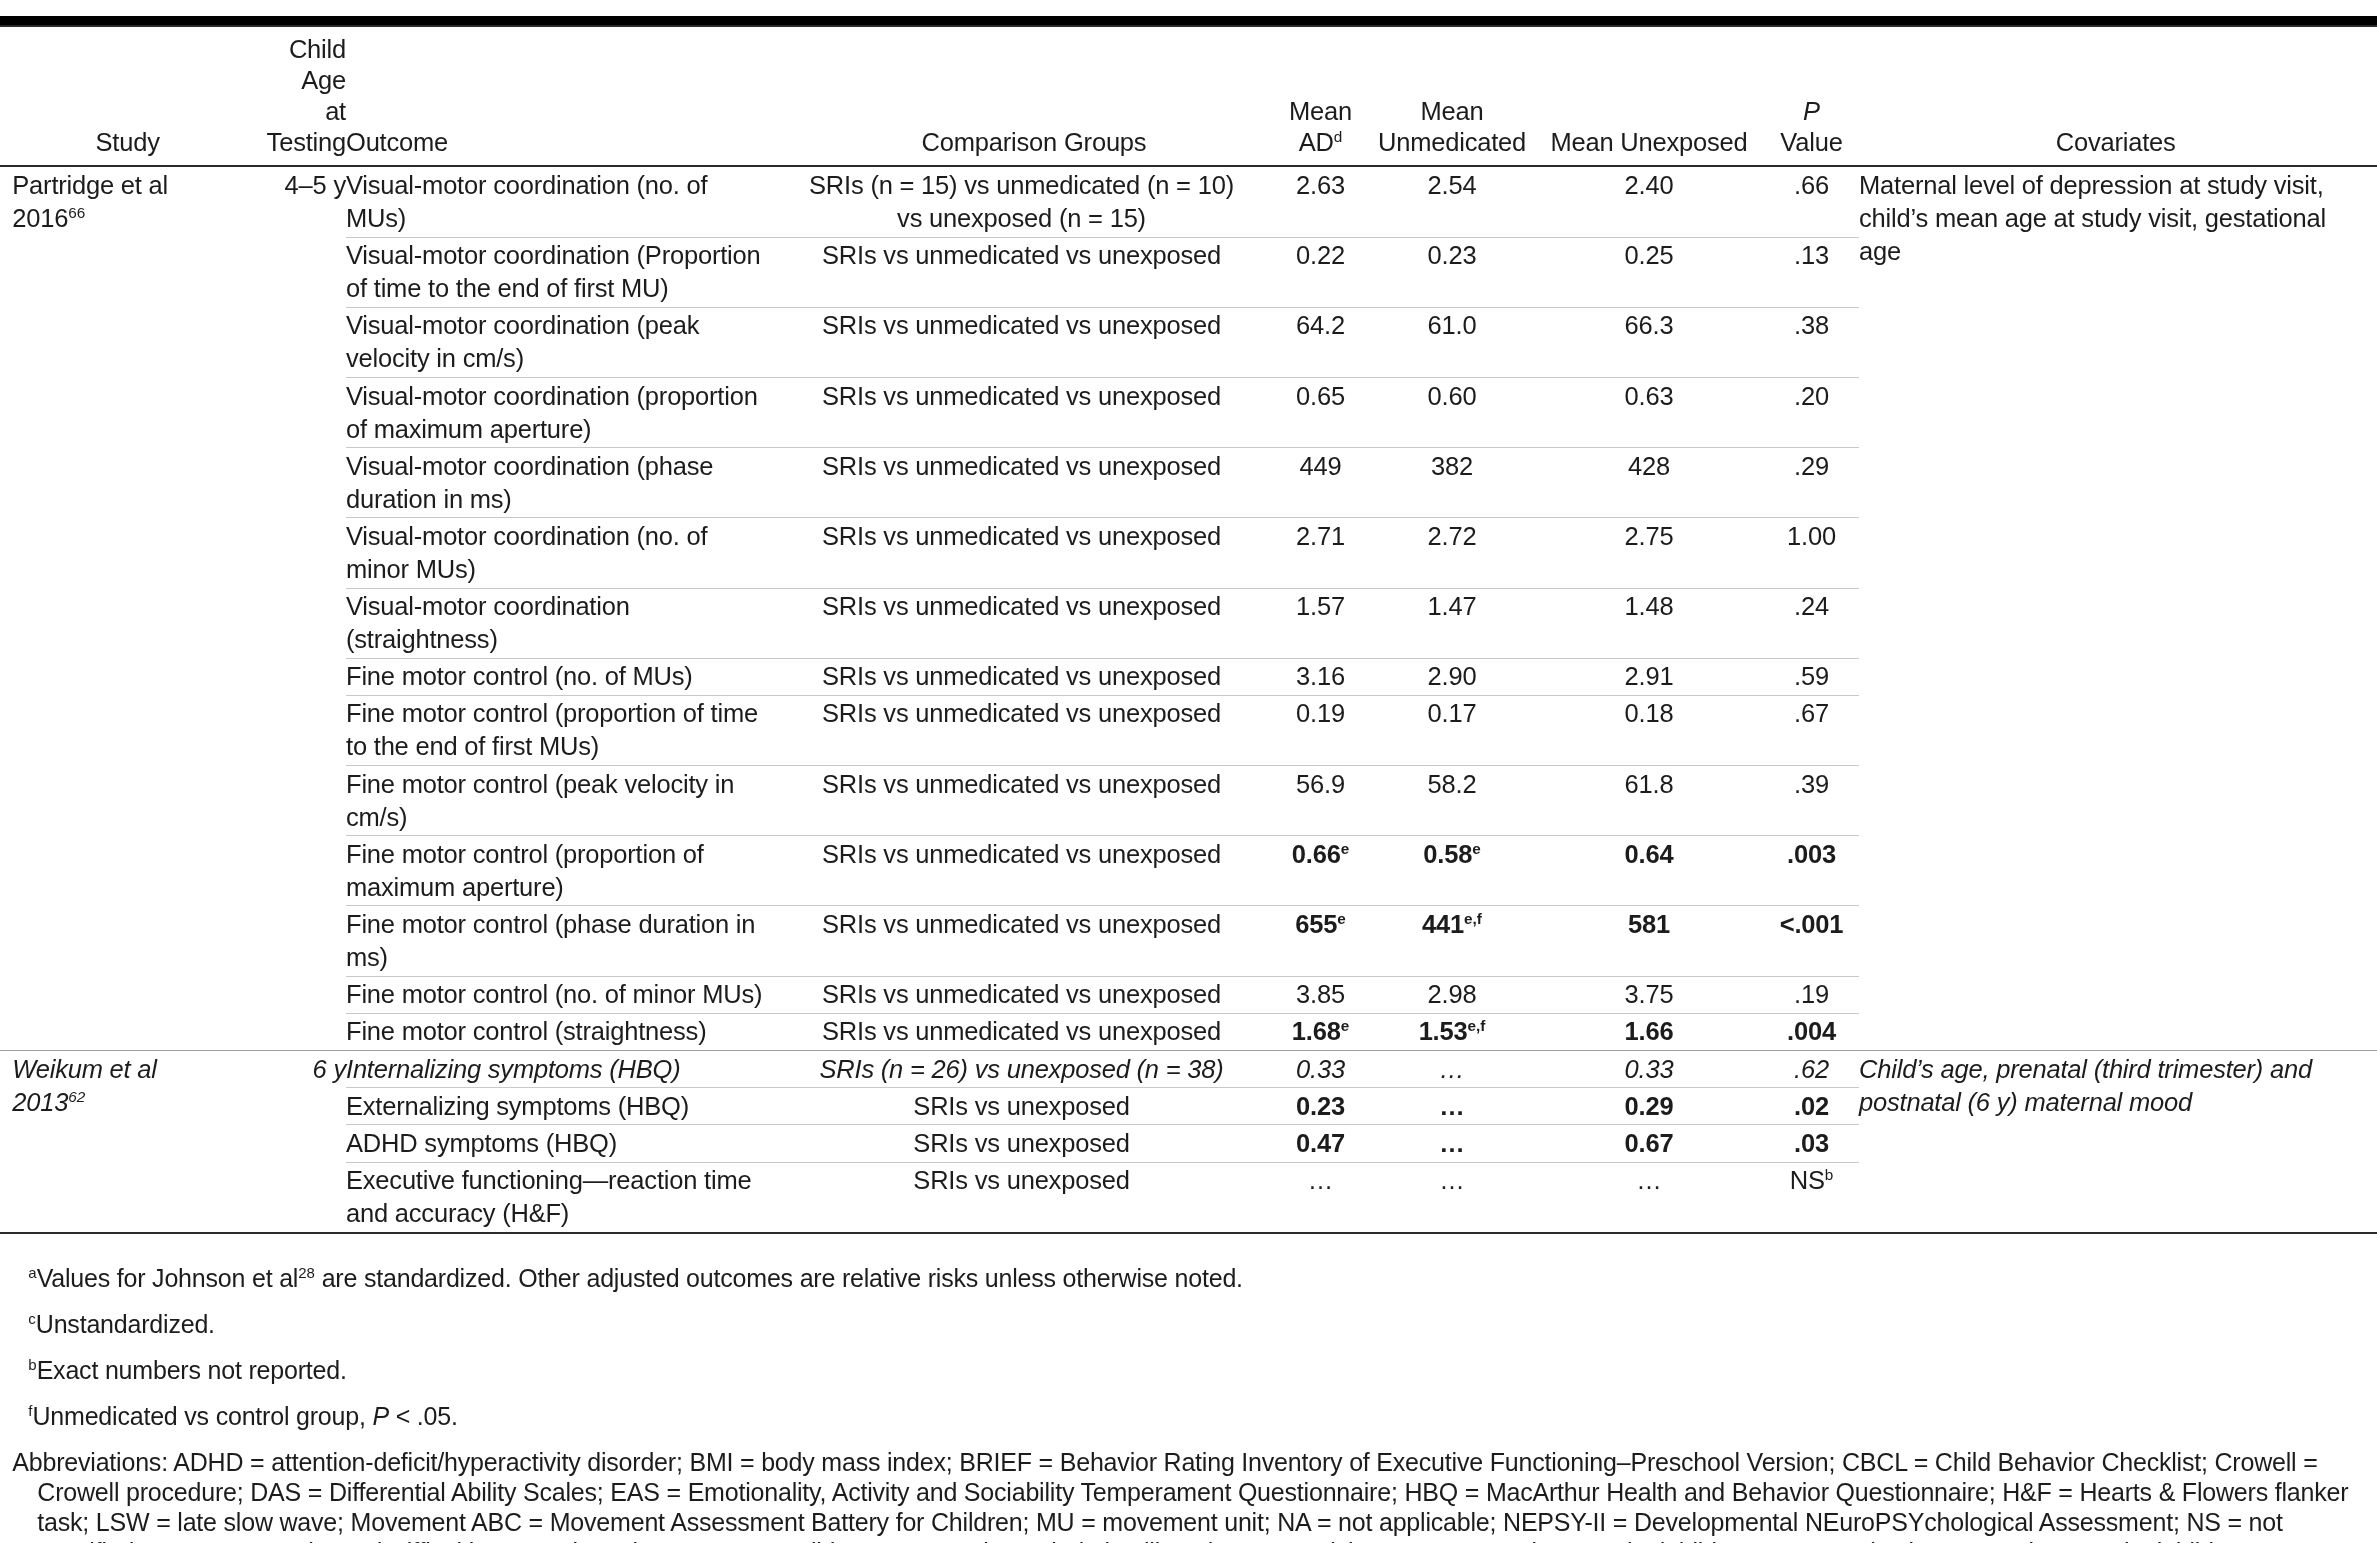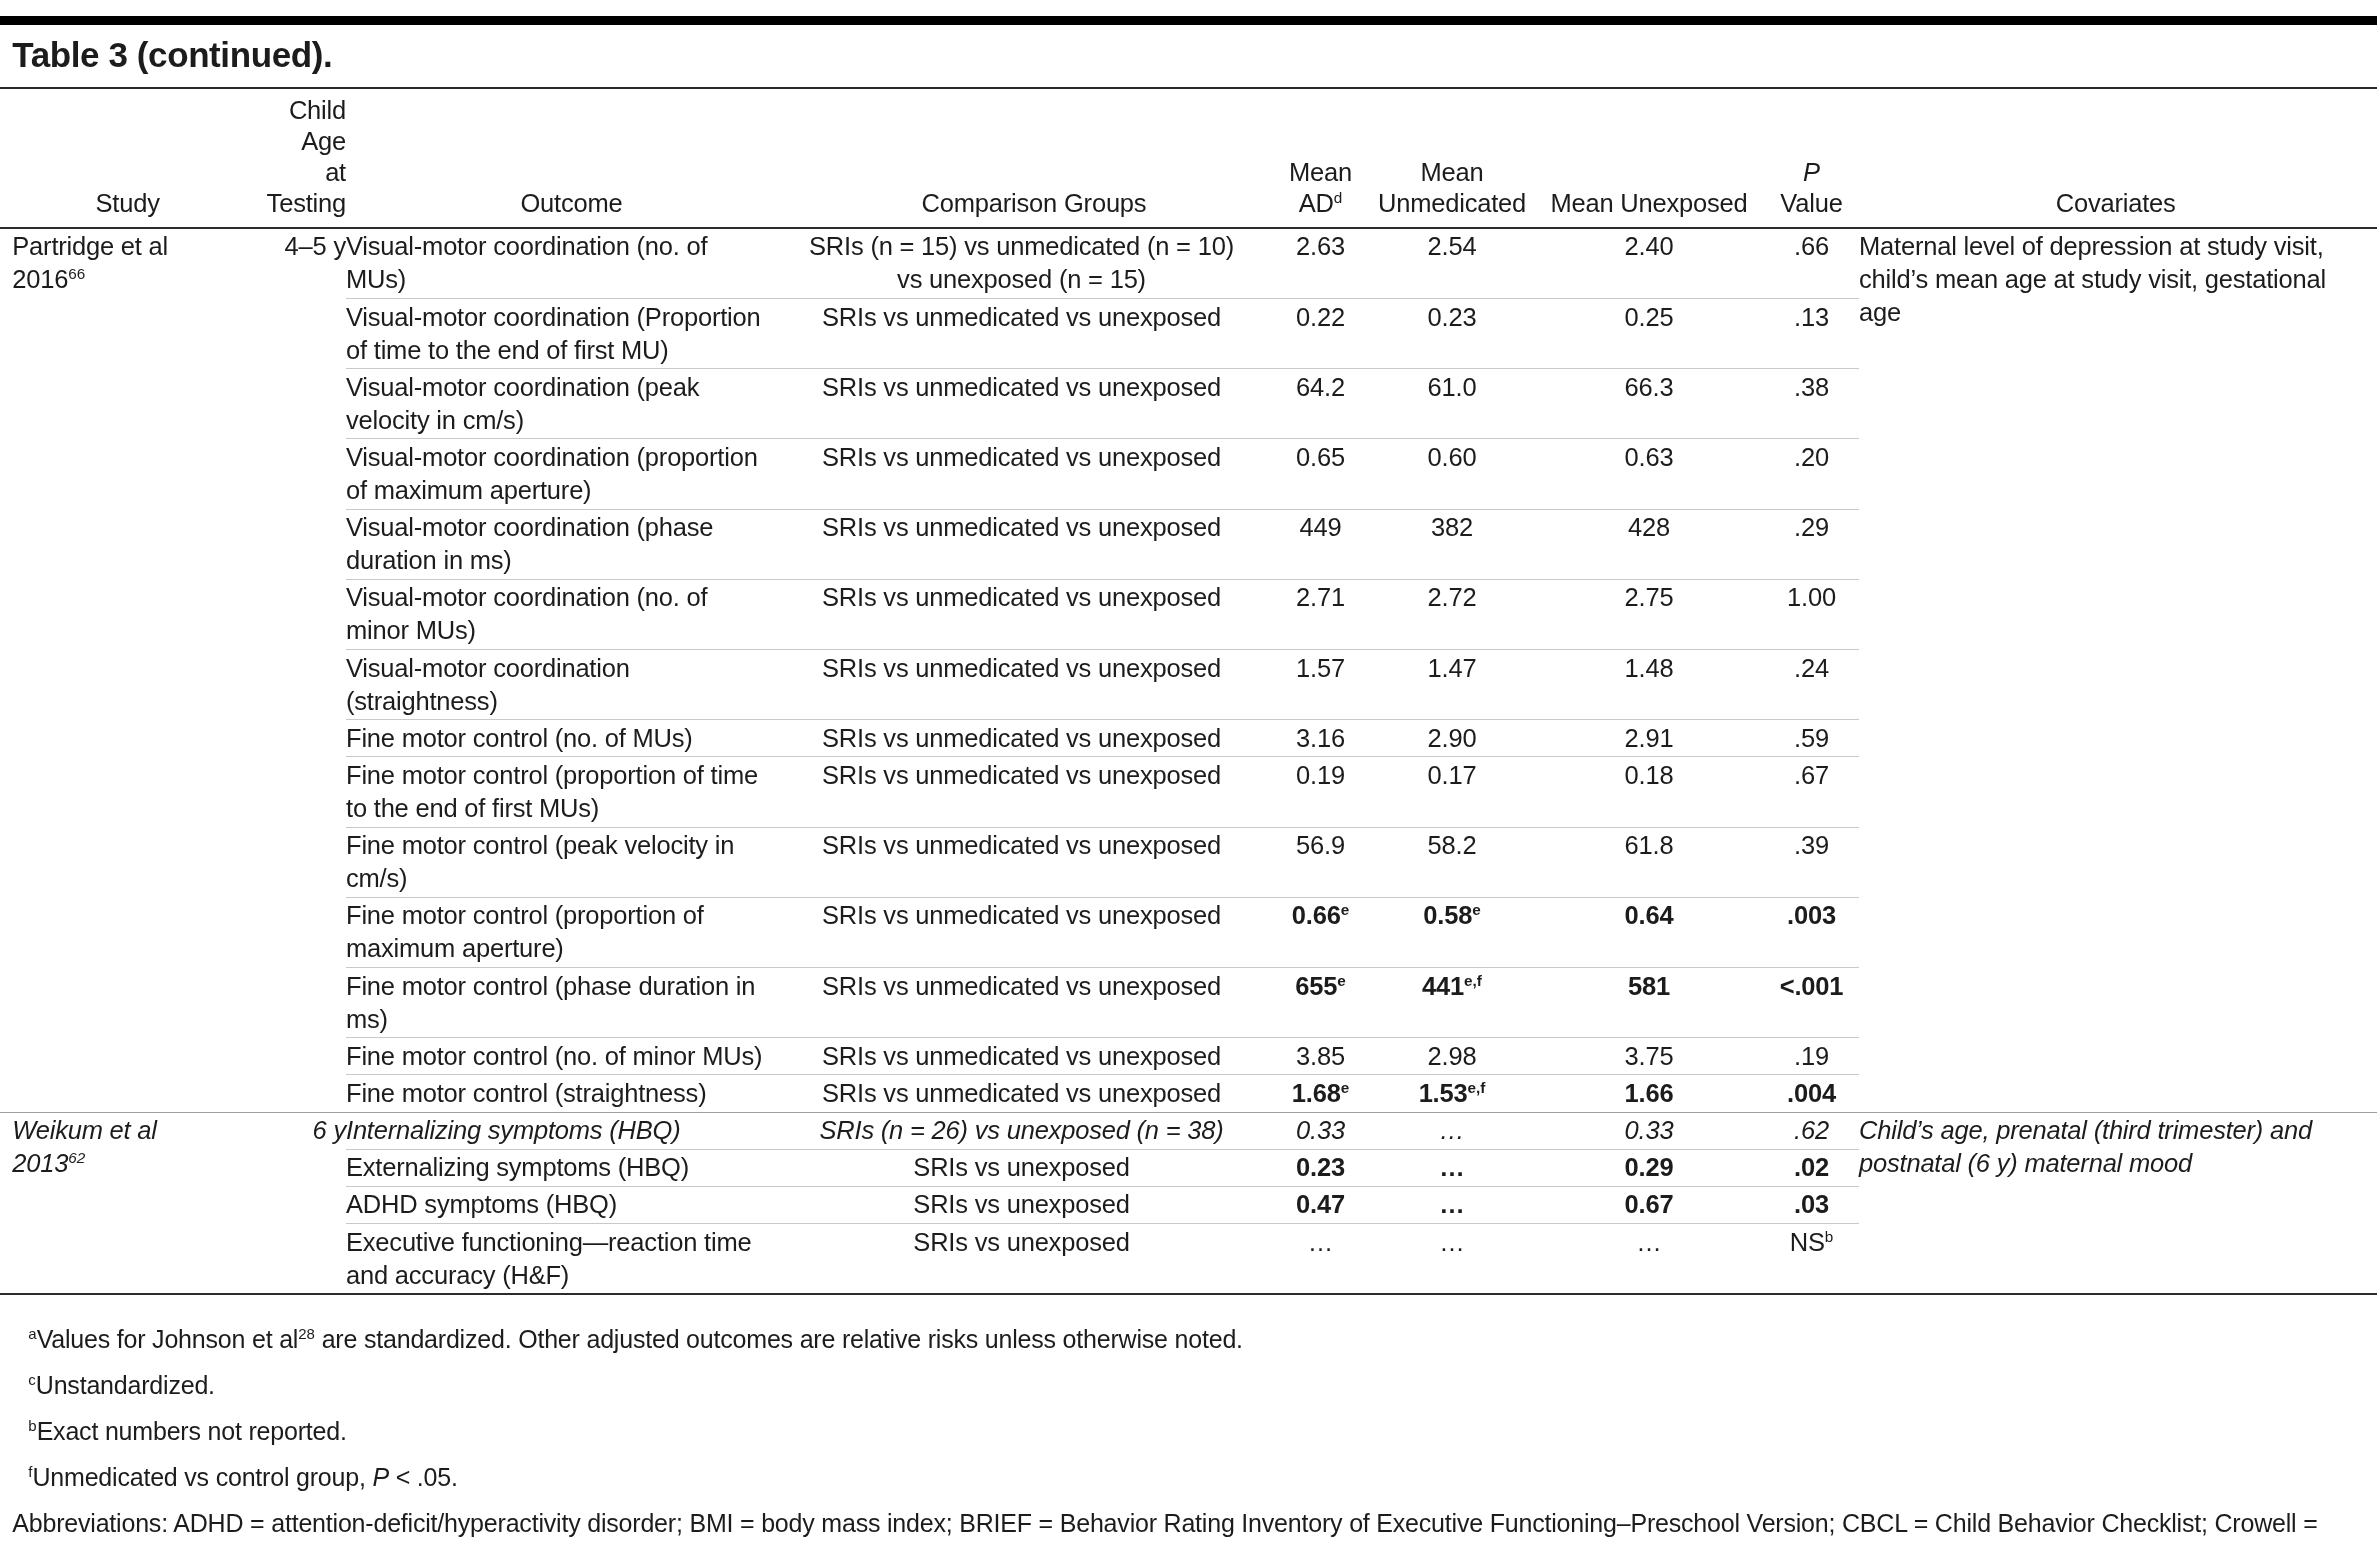--- a/index.html
+++ b/index.html
@@ -26,40 +26,39 @@
     padding:6.6px 0 7.4px; line-height:31px; text-align:center;
     border-bottom:2.5px solid #2b2b2b;
   }
   tbody td { vertical-align:top; padding:1.6px 0; line-height:33px; }
   tbody tr + tr td { border-top:1.6px solid #c9c9c9; }
   tbody tr.block-start td { border-top:1.6px solid #9e9e9e;font-style:italic; }
   .c-study { text-align:left; padding-left:12.3px; }
   th.c-study { text-align:center; }
   .c-age { text-align:right; }
   .c-outcome { text-align:left; padding-right:25px; }
-  th.c-outcome { text-align:center; padding-right:0; }
+  th.c-outcome { padding-right:0; }
   .c-comp { text-align:center; padding-right:25px; }
   th.c-comp { text-align:center; padding-right:0; }
   .c-num, .c-p { text-align:center; }
   .c-cov { text-align:left; padding-right:6.6px; }
   th.c-cov { text-align:center; }
   tr.bold-row .c-num, tr.bold-row .c-p { font-weight:bold; }
   sup { font-size:60%; line-height:0; vertical-align:super; letter-spacing:0; }
   .notes { padding:13px 12.3px 0 12.3px; font-size:25px; line-height:30px; }
   .footnote { margin:16px; }
   .abbreviations { margin:0; padding-left:25px; text-indent:-25px; }
 </style>
 </head>
 <body>
 
 <div class="page">
 
   <div class="top-bar"></div>
 
-  <div class="page-title">Table 3 (continued).</div>
 
   <table class="data-table">
     <colgroup>
       <col style="width:243px">
         <col style="width:103px">
         <col style="width:451px">
       <col style="width:474px">
         <col style="width:99px">
         <col style="width:164px">
       <col style="width:230px">

